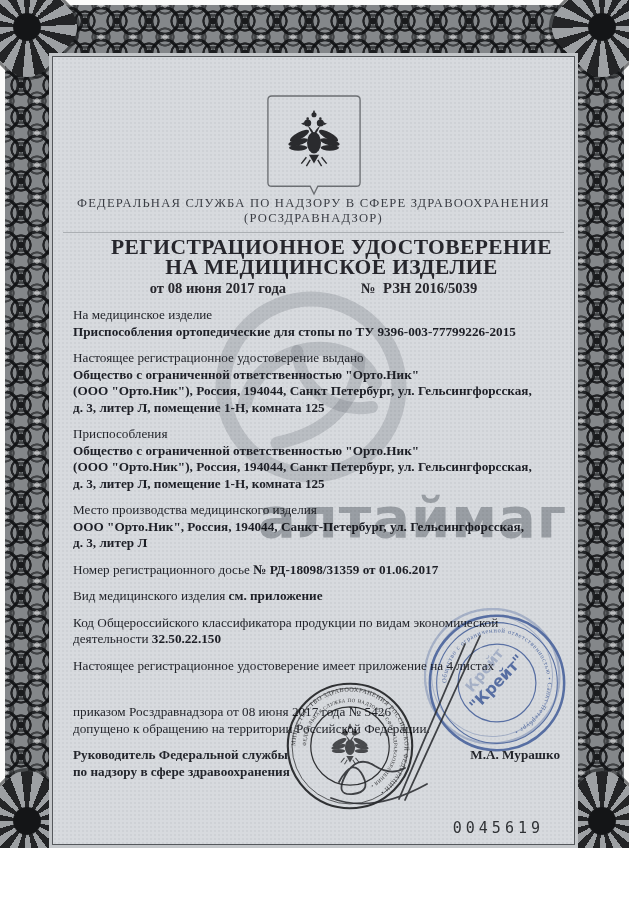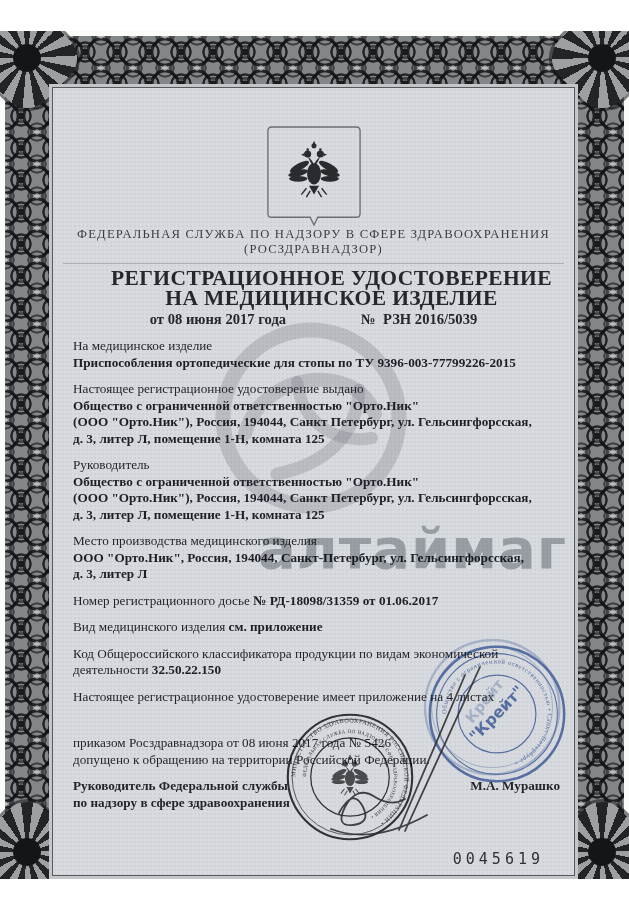--- a/index.html
+++ b/index.html
@@ -1,17 +1,17 @@
 <!DOCTYPE html>
 <html><head>
 <meta charset="utf-8">
 <style>
   html,body{margin:0;padding:0;background:#ffffff;}
   .page{position:relative;width:629px;height:848px;overflow:hidden;background:#fbfbfa;
-        font-family:"Liberation Serif", serif;margin-top:31px;}
+        font-family:"Liberation Serif", serif;}
   
   .frame{position:absolute;inset:5px;background-color:#84878a;
     background-image:
       radial-gradient(circle 7px at 50% 50%, #1a1b1d 45%, transparent 55%),
       radial-gradient(circle 14px at 50% 50%, transparent 58%, rgba(16,17,19,.85) 62% 74%, transparent 78%),
       radial-gradient(circle 17px at 0% 50%, transparent 66%, rgba(12,13,15,.8) 70% 84%, transparent 88%),
       radial-gradient(circle 17px at 100% 50%, transparent 66%, rgba(12,13,15,.8) 70% 84%, transparent 88%),
       radial-gradient(circle 15px at 50% 0%, transparent 60%, rgba(35,37,39,.7) 64% 76%, transparent 80%),
       radial-gradient(circle 15px at 50% 100%, transparent 60%, rgba(35,37,39,.7) 64% 76%, transparent 80%);
     background-size:32px 32px;}
@@ -149,21 +149,21 @@
         <span>На медицинское изделие</span><br>
         <span class="fv">Приспособления ортопедические для стопы по ТУ 9396-003-77799226-2015</span>
       </p>
       <p>
         <span>Настоящее регистрационное удостоверение выдано</span><br>
         <span class="fv">Общество с ограниченной ответственностью "Орто.Ник"
 (ООО "Орто.Ник"), Россия, 194044, Санкт Петербург, ул. Гельсингфорсская,
 д. 3, литер Л, помещение 1-Н, комната 125</span>
       </p>
       <p>
-        <span>Руководитель</span><br>
+        <span>Приспособления</span><br>
         <span class="fv">Общество с ограниченной ответственностью "Орто.Ник"
 (ООО "Орто.Ник"), Россия, 194044, Санкт Петербург, ул. Гельсингфорсская,
 д. 3, литер Л, помещение 1-Н, комната 125</span>
       </p>
       <p>
         <span>Место производства медицинского изделия</span><br>
         <span class="fv">ООО "Орто.Ник", Россия, 194044, Санкт-Петербург, ул. Гельсингфорсская,
 д. 3, литер Л</span>
       </p>
       <p>

